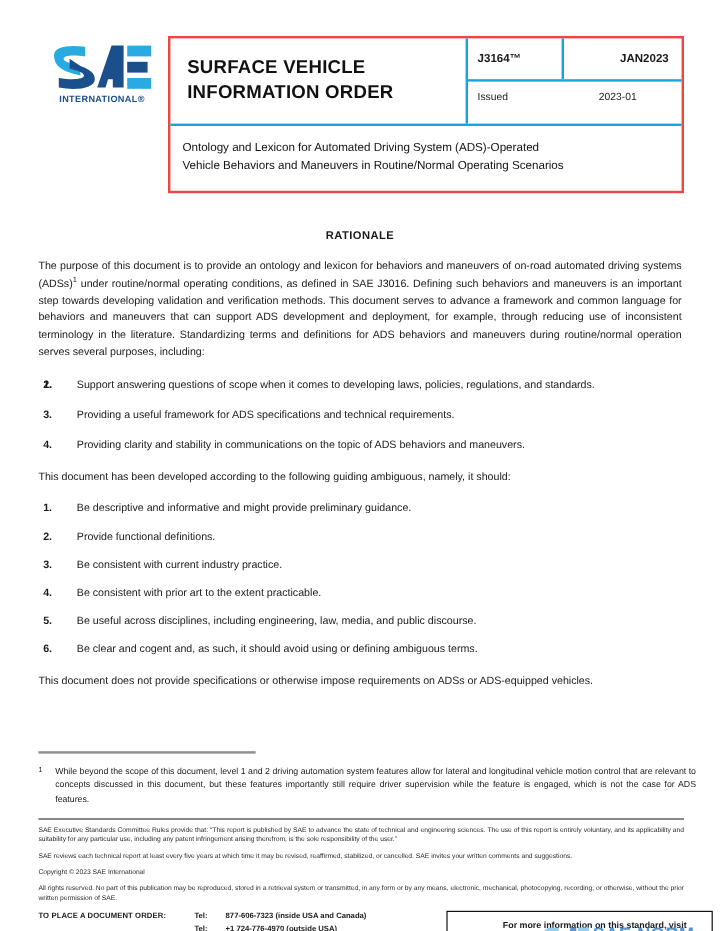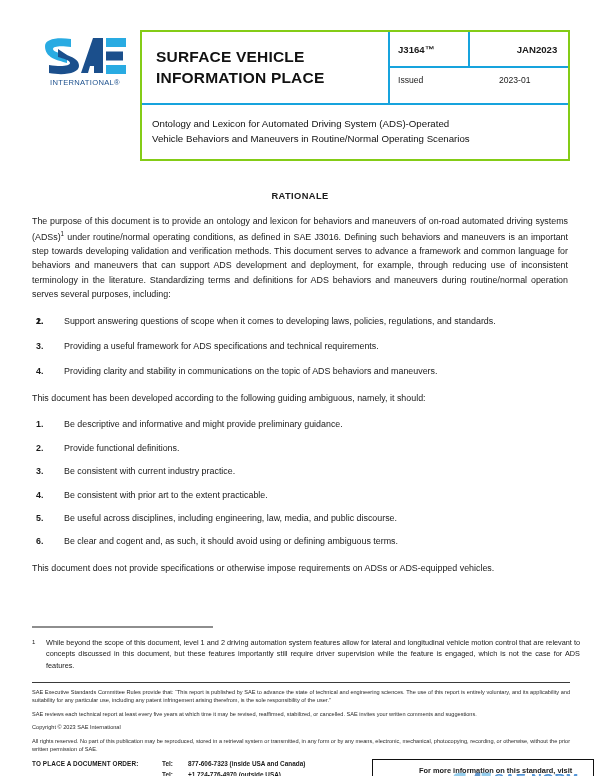--- a/index.html
+++ b/index.html
@@ -34,29 +34,29 @@
     flex: 0 0 110px;
     display: flex;
     flex-direction: column;
     align-items: center;
     justify-content: flex-start;
     padding-top: 6px;
   }
   .sae-logo-svg { display: block; }
   .logo-sub {
     font-size: 7.6px;
-    font-weight: normal;
+    font-weight: bold;
     letter-spacing: 0.3px;
     color: #1b4f8c;
     margin-top: 2px;
   }
 
   .header-table {
     flex: 1;
-    border: 2px solid #84cc16;
+    border: 2px solid #ef4444;
     border-collapse: collapse;
     display: flex;
     flex-direction: column;
     box-sizing: border-box;
   }
   .ht-top {
     display: flex;
     align-items: stretch;
     min-height: 71px;
   }
@@ -308,21 +308,21 @@
         <rect x="69" y="15.5" width="17" height="9" fill="#1b4f8c"></rect>
         <rect x="69" y="29" width="20" height="9" fill="#29abe2"></rect>
       </svg>
       <div class="logo-sub">INTERNATIONAL®</div>
     </div>
 
     <div class="header-table">
       <div class="ht-top">
         <div class="ht-doctype">
           <div class="line">SURFACE VEHICLE</div>
-          <div class="line">INFORMATION PLACE</div>
+          <div class="line">INFORMATION ORDER</div>
         </div>
         <div class="ht-right">
           <div class="ht-right-top">
             <div class="ht-num">J3164™</div>
             <div class="ht-date">JAN2023</div>
           </div>
           <div class="ht-right-bot">
             <span class="ht-issued-label">Issued</span>
             <span class="ht-issued-val">2023-01</span>
           </div>

